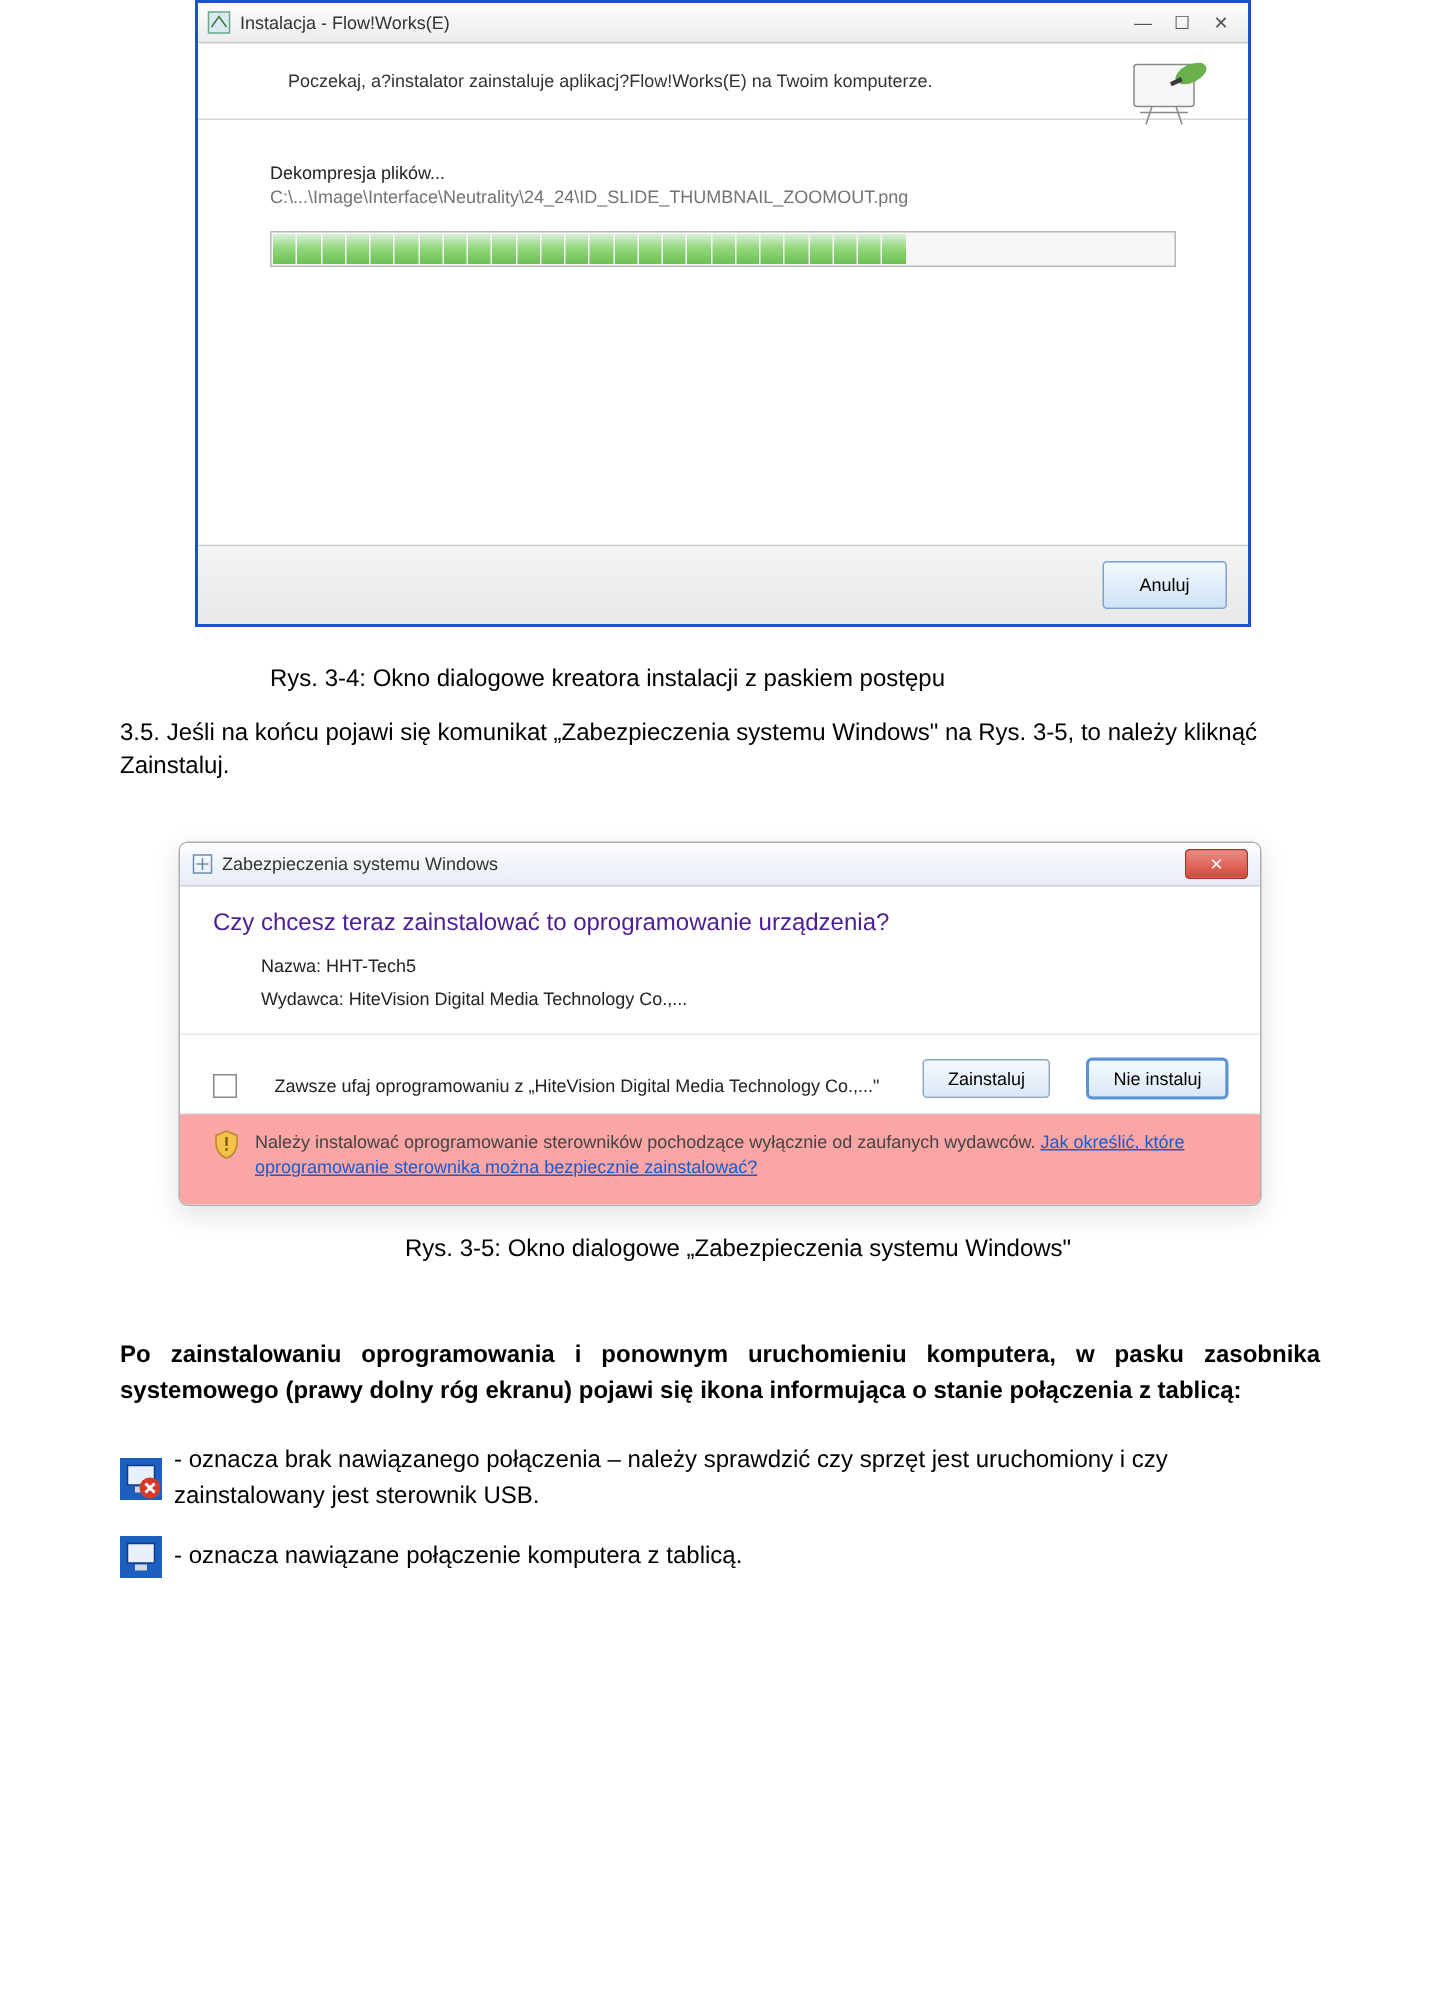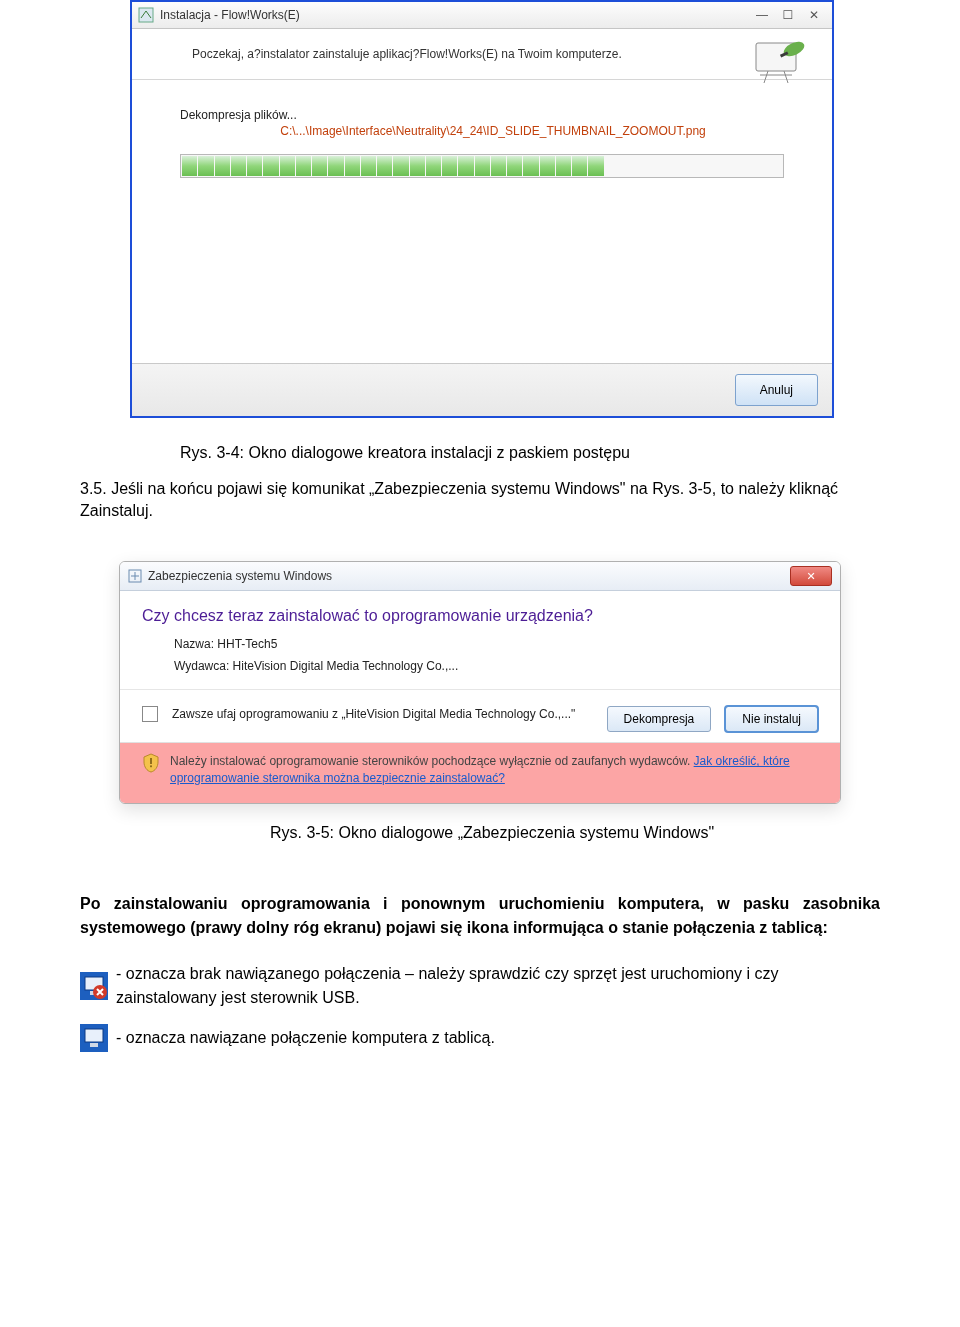--- a/index.html
+++ b/index.html
@@ -54,21 +54,21 @@
   }
   .hdr-title { font-weight:bold; font-size:13px; color:#000; }
   .hdr-sub { font-size:12px; color:#333; margin:4px 0 0 34px; }
   .wizard-icon {
     position:absolute;
     right:22px; top:10px;
     width:60px; height:46px;
   }
   .hr { border:none; border-top:1px solid #d6d6d6; margin:18px -26px 0 -26px; }
   .status1 { font-size:12px; color:#222; margin:28px 0 2px 22px; }
-  .status2 { font-size:12px; color:#c2410c; margin:0 0 16px 22px;text-align:center; }
+  .status2 { font-size:12px; color:#737373; margin:0 0 16px 22px; }
   .progress-outer {
     margin:0 22px;
     height:20px;
     border:1px solid #b8b8b8;
     background:#f7f7f7;
     display:flex;
     align-items:stretch;
     padding:1px;
     gap:1px;
   }
@@ -134,25 +134,25 @@
     display:inline-flex;align-items:center;justify-content:center;
   }
   .sec-head {
     font-size:16px;
     color:#4c1d95;
     padding:16px 22px 6px 22px;
   }
   .sec-meta { font-size:12px; color:#222; padding:6px 22px 2px 54px; }
   .sec-row {
     display:flex;
-    align-items:flex-start;
+    align-items:flex-end;
     padding:16px 22px 10px 22px;
     border-top:1px solid #e6e6e6;
     margin-top:14px;
-    gap:14px;
+    gap:25px;
   }
   .chk {
     width:14px;height:14px;border:1px solid #888;background:#fff;display:inline-block;flex:none;
   }
   .sec-trust { font-size:12px;color:#222;flex:1;line-height:1.35;}
   .sec-btn {
     border:1px solid #8fa7c4;
     background:linear-gradient(#f5f9fe,#dbe8f6);
     color:#000;font-size:12px;
     padding:5px 16px;border-radius:3px;
@@ -287,21 +287,21 @@
       <span class="spacer"></span>
       <span class="sec-close">✕</span>
     </div>
     <div class="sec-head">Czy chcesz teraz zainstalować to oprogramowanie urządzenia?</div>
     <div class="sec-meta">Nazwa: HHT-Tech5</div>
     <div class="sec-meta">Wydawca: HiteVision Digital Media Technology Co.,...</div>
 
     <div class="sec-row">
       <span class="chk"></span>
       <span class="sec-trust">Zawsze ufaj oprogramowaniu z „HiteVision Digital Media Technology Co.,..."</span>
-      <span class="sec-btn">Dekompresja</span>
+      <span class="sec-btn">Zainstaluj</span>
       <span class="sec-btn primary">Nie instaluj</span>
     </div>
 
     <div class="sec-warn">
       <span class="shield">
         <svg viewBox="0 0 18 20">
             <path d="M9 1 L16 4 V9 C16 14 13 18 9 19 C5 18 2 14 2 9 V4 Z" fill="#f4c24b" stroke="#b8892a"></path>
             <rect x="8.2" y="5" width="1.6" height="6" fill="#7a5a12"></rect>
             <rect x="8.2" y="12.4" width="1.6" height="1.8" fill="#7a5a12"></rect>
           </svg>

